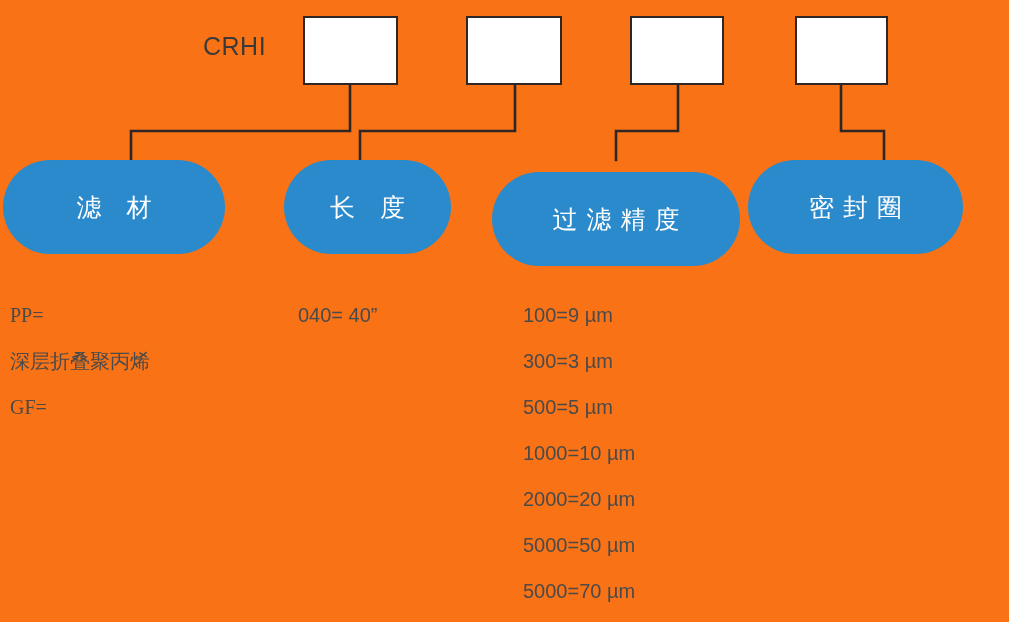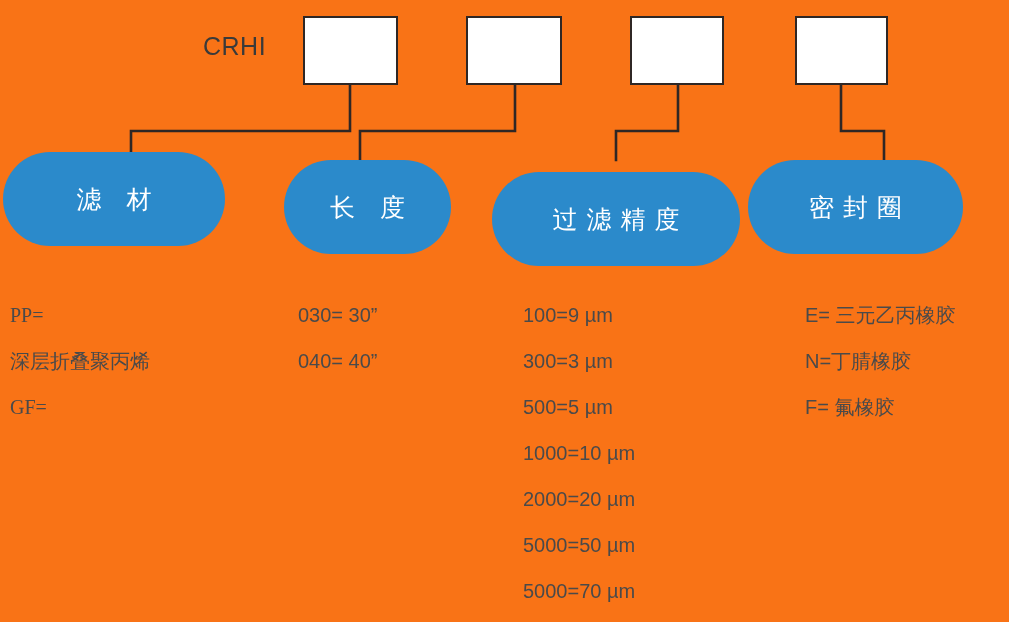--- a/index.html
+++ b/index.html
@@ -96,53 +96,47 @@
       <path d="M 350 85 L 350 131 L 131 131 L 131 160"></path>
 
       <path d="M 515 85 L 515 131 L 360 131 L 360 160"></path>
 
       <path d="M 678 85 L 678 131 L 616 131 L 616 160"></path>
 
       <path d="M 841 85 L 841 131 L 884 131 L 884 160"></path>
     </g>
   </svg>
 
-  <div class="pill" style="left:3px; top:152px; width:222px; height:94px;">
+  <div class="pill" style="left:3px; top:160px; width:222px; height:94px;">
     <span class="pill-label">滤 材</span>
   </div>
   <div class="pill" style="left:284px; top:160px; width:167px; height:94px;">
     <span class="pill-label">长 度</span>
   </div>
   <div class="pill" style="left:492px; top:172px; width:248px; height:94px;">
     <span class="pill-label">过滤精度</span>
   </div>
   <div class="pill" style="left:748px; top:160px; width:215px; height:94px;">
     <span class="pill-label">密封圈</span>
   </div>
 
   <div class="option-col" style="left:10px;font-family:Liberation Serif, serif;">
     <div class="option-line">PP=</div>
     <div class="option-line">深层折叠聚丙烯</div>
     <div class="option-line">GF=</div>
   </div>
 
   <div class="option-col" style="left:298px;">
-    <div class="option-line">030= 30”</div>
     <div class="option-line">040= 40”</div>
   </div>
 
   <div class="option-col" style="left:523px;">
     <div class="option-line">100=9 µm</div>
     <div class="option-line">300=3 µm</div>
     <div class="option-line">500=5 µm</div>
     <div class="option-line">1000=10 µm</div>
     <div class="option-line">2000=20 µm</div>
     <div class="option-line">5000=50 µm</div>
     <div class="option-line">5000=70 µm</div>
   </div>
 
-  <div class="option-col" style="left:805px;">
-    <div class="option-line">E= 三元乙丙橡胶</div>
-    <div class="option-line">N=丁腈橡胶</div>
-    <div class="option-line">F= 氟橡胶</div>
-  </div>
 
 </div>
 
 </body></html>

